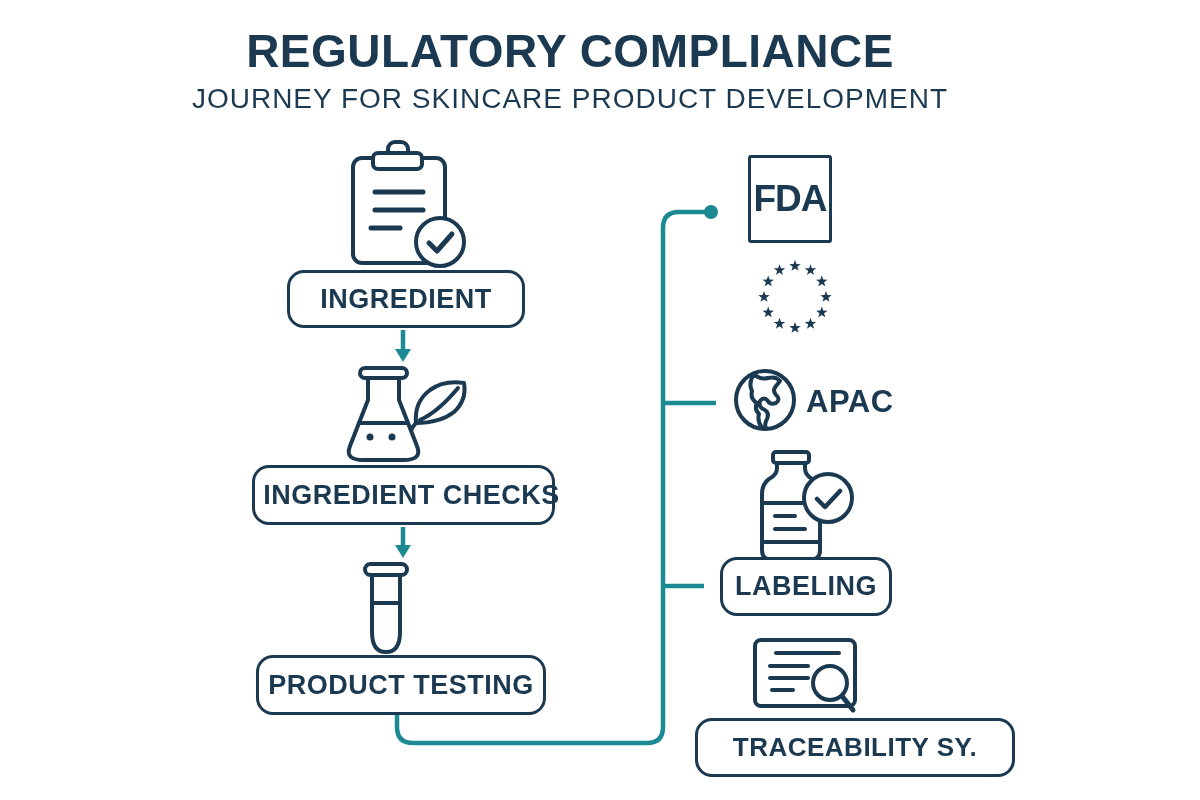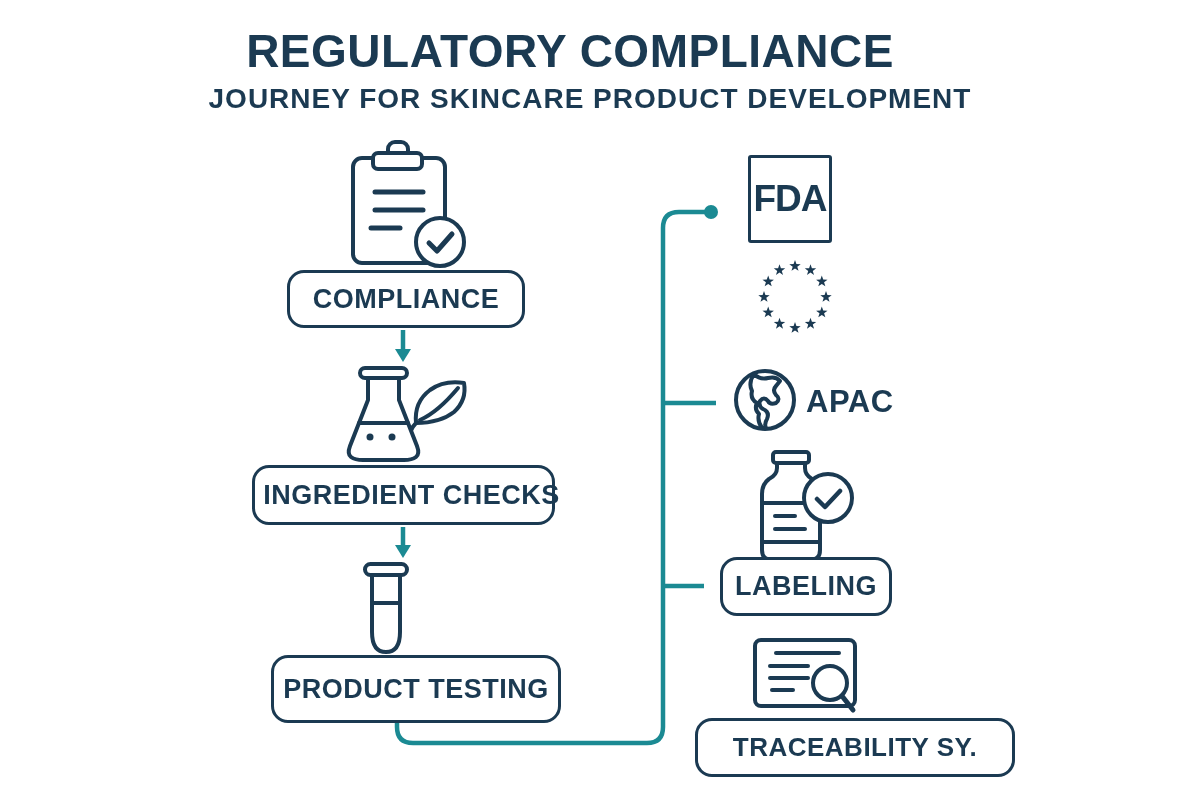--- a/index.html
+++ b/index.html
@@ -19,34 +19,34 @@
 
   
   .title{
     position:absolute;left:0;top:26px;width:1140px;
     text-align:center;color:var(--navy);
     font-size:46px;font-weight:800;letter-spacing:.5px;line-height:1.1;
   }
   .subtitle{
     position:absolute;left:0;top:84px;width:1140px;
     text-align:center;color:var(--navy);
-    font-size:28px;font-weight:700;letter-spacing:1px;line-height:1.1;margin-left:20px;
+    font-size:28px;font-weight:400;letter-spacing:1px;line-height:1.1;
   }
 
   
   .pill{
     position:absolute;box-sizing:border-box;
     border:3.5px solid var(--navy);border-radius:17px;
     background:#fff;color:var(--navy);
     display:flex;align-items:center;justify-content:center;
     font-weight:700;font-size:27px;letter-spacing:.5px;white-space:nowrap;
   }
   #pill-compliance{left:287px;top:270px;width:238px;height:58px;}
   #pill-ingredient{left:252px;top:465px;width:303px;height:60px;padding-left:16px;}
-  #pill-testing{left:271px;top:655px;width:290px;height:68px;}
+  #pill-testing{left:256px;top:655px;width:290px;height:60px;}
   #pill-labeling{left:720px;top:557px;width:172px;height:59px;}
   #pill-trace{left:695px;top:718px;width:320px;height:59px;font-size:26px;}
 
   
   .abs{position:absolute;}
   #icon-clipboard{left:350px;top:140px;}
   #icon-flask{left:340px;top:360px;}
   #icon-tube{left:358px;top:560px;}
   #fda-box{
     left:748px;top:155px;width:84px;height:88px;box-sizing:border-box;
@@ -95,21 +95,21 @@
       <rect x="23" y="13" width="49" height="16" rx="5" fill="#fff"></rect>
       <g stroke-width="5">
         <line x1="25" y1="52" x2="73" y2="52"></line>
         <line x1="25" y1="70" x2="73" y2="70"></line>
         <line x1="21" y1="88" x2="50" y2="88"></line>
       </g>
       <circle cx="90" cy="102" r="24" fill="#fff"></circle>
       <path d="M79,103 L87,111 L102,94" stroke-width="5"></path>
     </g>
   </svg>
-  <div class="pill" id="pill-compliance">COMPLIANCE</div>
+  <div class="pill" id="pill-compliance">INGREDIENT</div>
 
   <svg id="icon-flask" class="abs ic" width="135" height="110" viewBox="0 0 135 110">
     <g fill="none" stroke="currentColor" stroke-width="4" stroke-linecap="round" stroke-linejoin="round">
       <path d="M76,63 Q74,42 90,30 Q104,20 124,23 Q127,40 114,52 Q100,63 76,63 Z"></path>
       <path d="M80,60 Q98,52 118,28"></path>
       <path d="M76,63 Q68,71 70,81"></path>
       <path d="M28,18 L28,40 L10,86 Q7,94 11,97 Q15,100 23,100 L64,100 Q72,100 76,97 Q80,94 77,86 L59,40 L59,18" fill="#fff"></path>
       <rect x="20" y="8" width="47" height="10" rx="5" fill="#fff"></rect>
       <line x1="19" y1="63" x2="68" y2="63"></line>
     </g>

